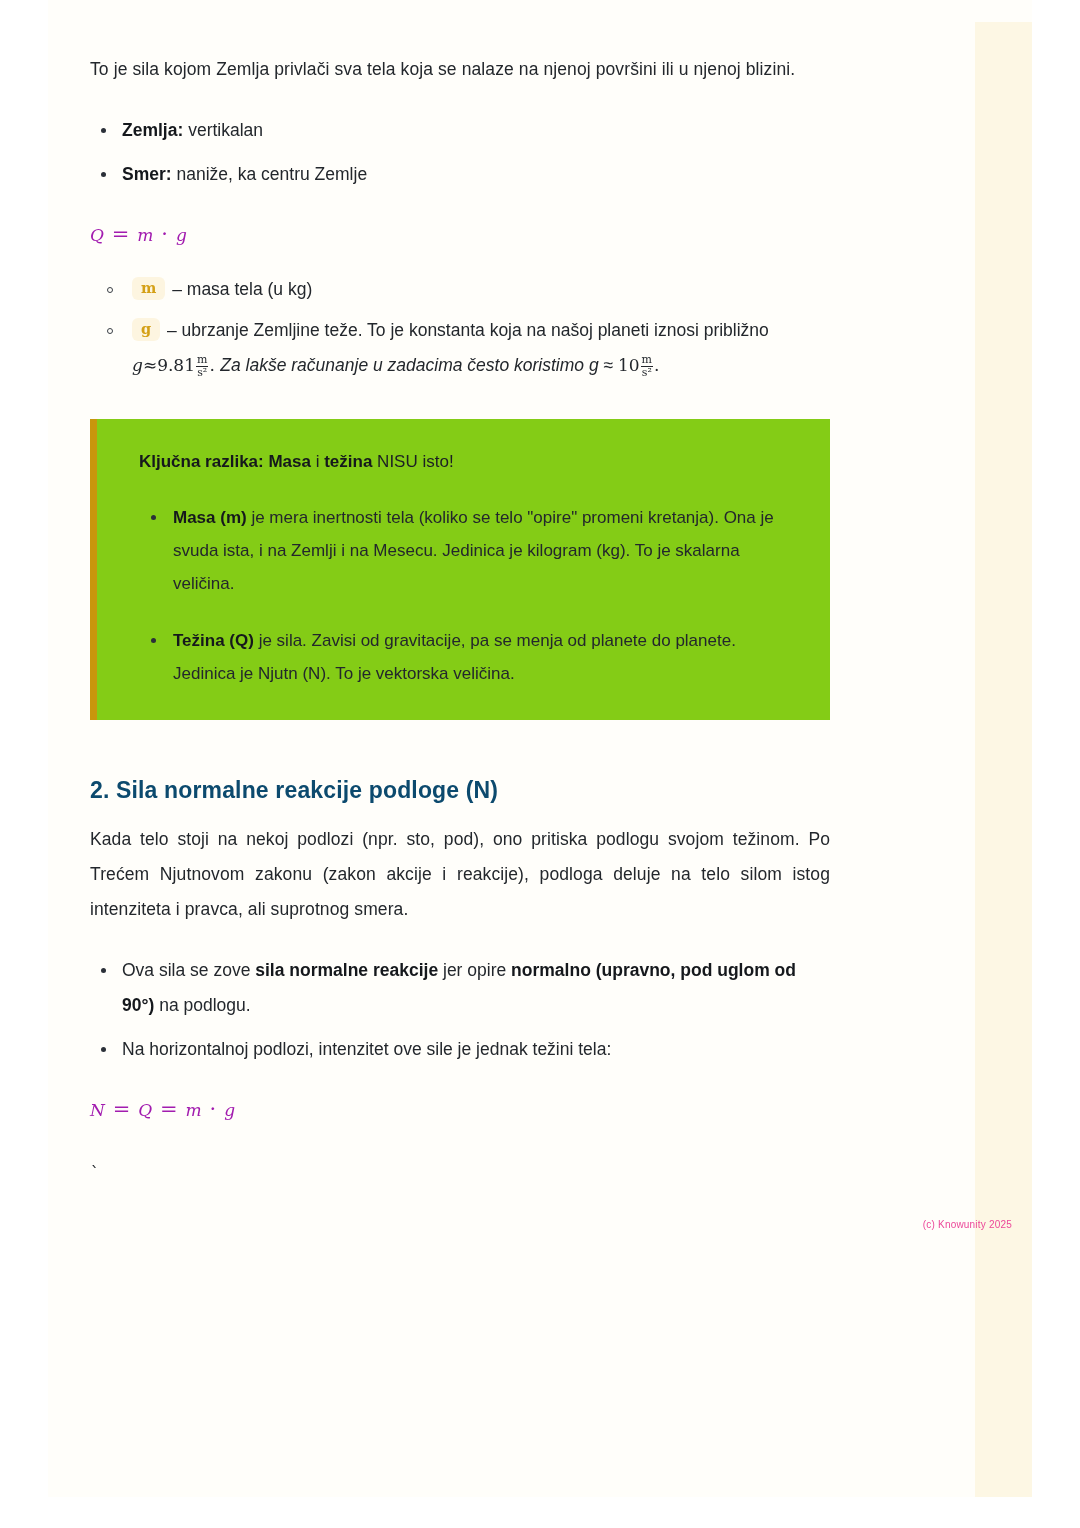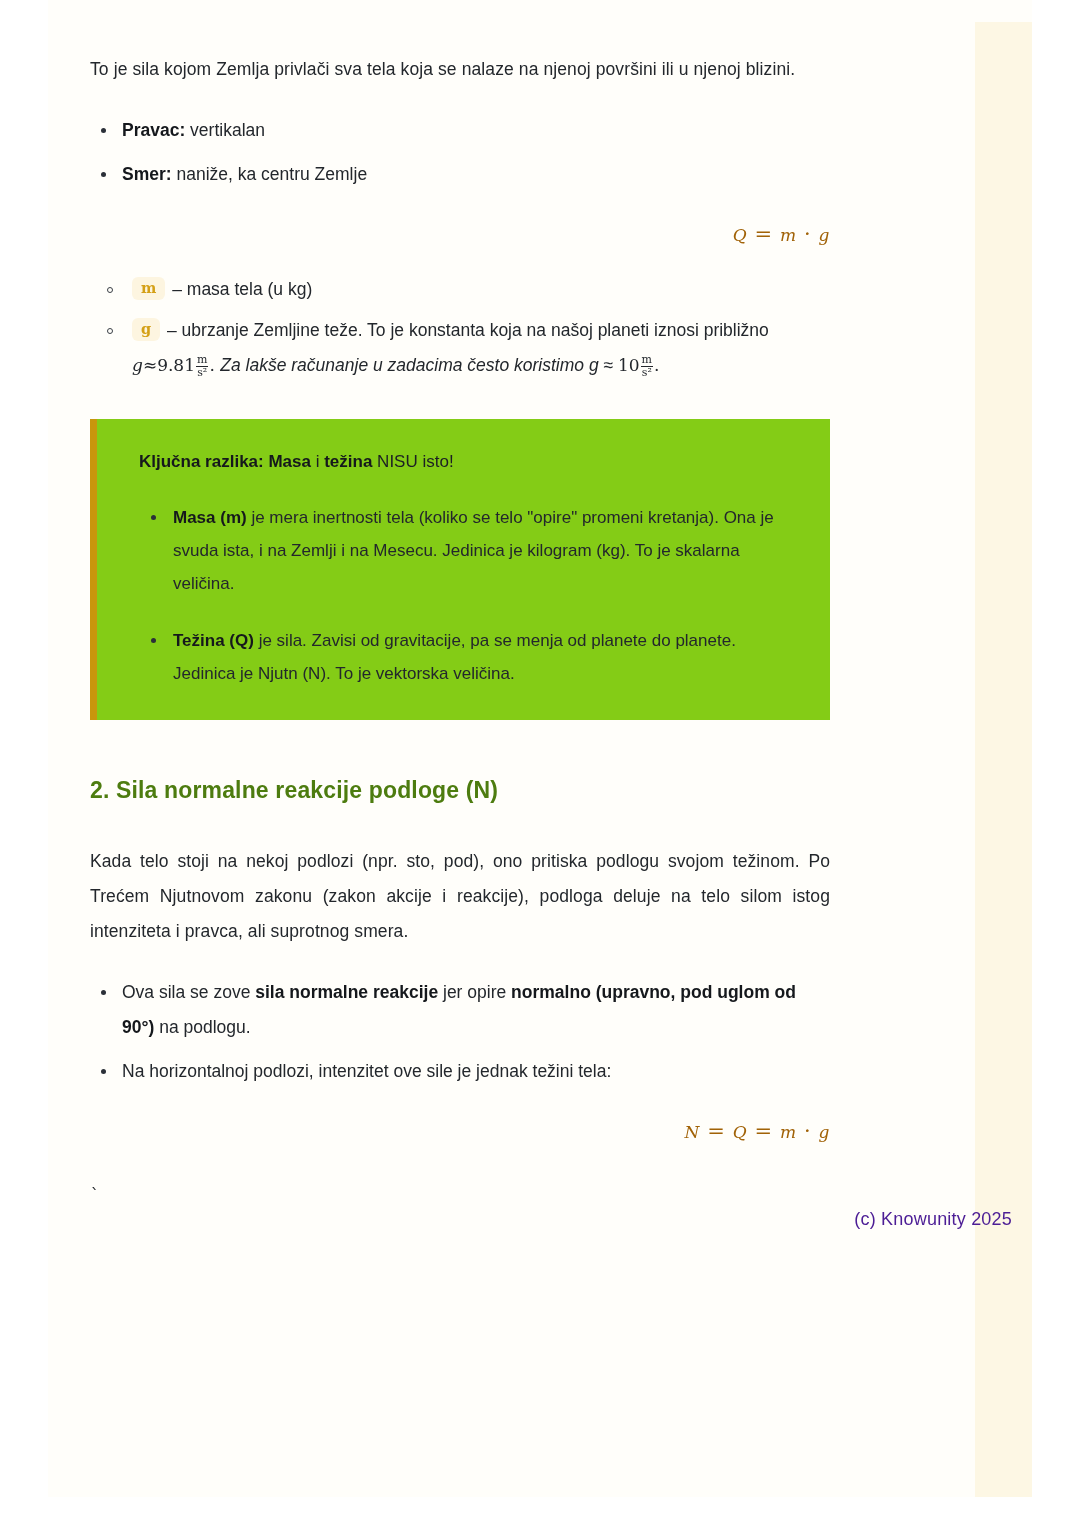--- a/index.html
+++ b/index.html
@@ -130,25 +130,25 @@
     font-family: "DejaVu Serif", serif;
     font-size: 14.5px;
     font-weight: 700;
     line-height: 18px;
     vertical-align: 2px;
     margin-right: 2px;
   }
 
   
   .math-display {
-    text-align: right;
+    text-align: left;
     font-family: "DejaVu Serif", serif;
     font-size: 21px;
     font-style: italic;
-    color: #a16207;
+    color: #a21caf;
     margin: 30px 0 26px 0;
     letter-spacing: 0.6px;
   }
   .math-display .op { font-style: normal; }
 
   
   .mi {
     font-family: "DejaVu Serif", serif;
     font-style: italic;
     font-size: 17px;
@@ -219,60 +219,60 @@
     width: 5px;
     height: 5px;
     border-radius: 50%;
     background: #2b3038;
   }
 
   
   h2.section-heading {
     font-size: 23px;
     font-weight: 700;
-    color: #4d7c0f;
-    margin: 54px 0 38px 0;
+    color: #0c4a6e;
+    margin: 54px 0 16px 0;
     letter-spacing: 0.15px;
     line-height: 32px;
   }
 
   .stray-mark {
     font-family: "DejaVu Sans Mono", monospace;
     font-size: 16px;
     color: #24272c;
     margin-top: 42px;
     height: 22px;
   }
 
   
   .footer-credit {
     position: absolute;
     right: 68px;
     bottom: 54px;
-    font-size: 18px;
-    color: #4c1d95;
+    font-size: 10px;
+    color: #ec4899;
     letter-spacing: 0.2px;
     font-family: "Liberation Sans", sans-serif;
   }
 </style>
 </head>
 <body>
 
 <div class="page-canvas">
 
   <div class="page-sheet"></div>
   <div class="right-band-edge"></div>
   <div class="right-band"></div>
 
   <div class="content">
 
     <p class="body-text">To je sila kojom Zemlja privlači sva tela koja se nalaze na njenoj površini ili u njenoj blizini.</p>
 
     <ul class="lvl1">
-      <li><b>Pravac:</b><span> vertikalan</span></li>
+      <li><b>Zemlja:</b><span> vertikalan</span></li>
       <li><b>Smer:</b><span> naniže, ka centru Zemlje</span></li>
     </ul>
 
     <div class="math-display">
       <span class="mi">Q</span>
       <span class="op">=</span>
       <span class="mi">m</span>
       <span class="op">·</span>
       <span class="mi">g</span>
     </div>

